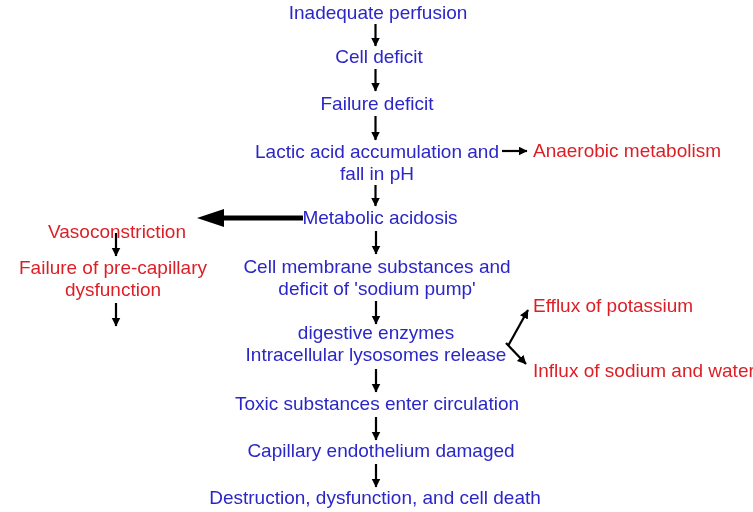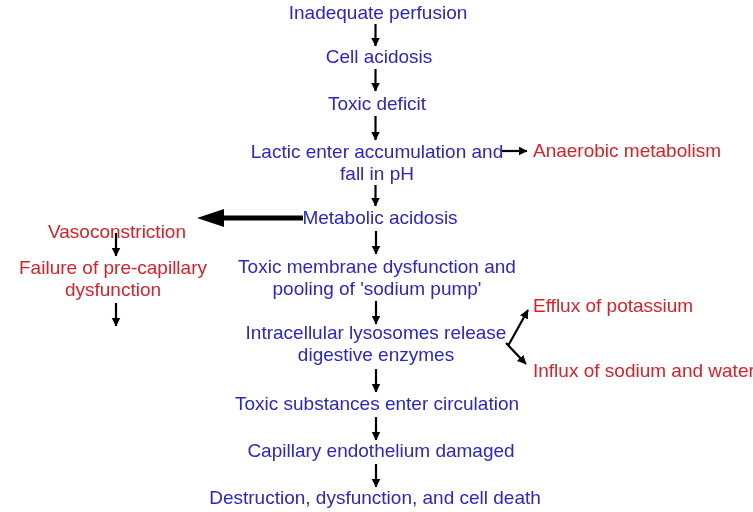--- a/index.html
+++ b/index.html
@@ -64,47 +64,47 @@
     <line class="arrow-line" marker-end="url(#ah)" x1="116" y1="303" x2="116" y2="326"></line>
     <line class="arrow-line" marker-end="url(#ah)" x1="376" y1="301" x2="376" y2="324"></line>
     <line class="arrow-line" marker-end="url(#ah)" x1="508" y1="346" x2="528" y2="310"></line>
     <line class="arrow-line" marker-end="url(#ah)" x1="506" y1="343" x2="526" y2="364"></line>
     <line class="arrow-line" marker-end="url(#ah)" x1="376" y1="369" x2="376" y2="392"></line>
     <line class="arrow-line" marker-end="url(#ah)" x1="376" y1="417" x2="376" y2="440"></line>
     <line class="arrow-line" marker-end="url(#ah)" x1="376" y1="464" x2="376" y2="487"></line>
   </svg>
 
   <div class="node blue" style="left:378px; top:13px">Inadequate perfusion</div>
-  <div class="node blue" style="left:379px; top:57px">Cell acidosis</div>
-  <div class="node blue" style="left:377px; top:104px">Toxic deficit</div>
+  <div class="node blue" style="left:379px; top:57px">Cell deficit</div>
+  <div class="node blue" style="left:377px; top:104px">Failure deficit</div>
 
   <div class="node blue" style="left:377px; top:163px">
-    <div>Lactic enter accumulation and</div>
+    <div>Lactic acid accumulation and</div>
     <div>fall in pH</div>
   </div>
 
   <div class="node red left-anchored" style="left:533px; top:151px">Anaerobic metabolism</div>
 
   <div class="node blue" style="left:380px; top:218px">Metabolic acidosis</div>
   <div class="node red" style="left:117px; top:232px">Vasoconstriction</div>
 
   <div class="node red" style="left:113px; top:279px">
     <div>Failure of pre-capillary</div>
     <div>dysfunction</div>
   </div>
 
 
   <div class="node blue" style="left:377px; top:278px">
-    <div>Toxic membrane dysfunction and</div>
-    <div>pooling of 'sodium pump'</div>
+    <div>Cell membrane substances and</div>
+    <div>deficit of 'sodium pump'</div>
   </div>
 
   <div class="node blue" style="left:376px; top:344px">
+    <div>digestive enzymes</div>
     <div>Intracellular lysosomes release</div>
-    <div>digestive enzymes</div>
   </div>
 
   <div class="node red left-anchored" style="left:533px; top:306px">Efflux of potassium</div>
   <div class="node red left-anchored" style="left:533px; top:371px">Influx of sodium and water</div>
 
   <div class="node blue" style="left:377px; top:404px">Toxic substances enter circulation</div>
   <div class="node blue" style="left:381px; top:451px">Capillary endothelium damaged</div>
   <div class="node blue" style="left:375px; top:498px">Destruction, dysfunction, and cell death</div>
 
 </div>

